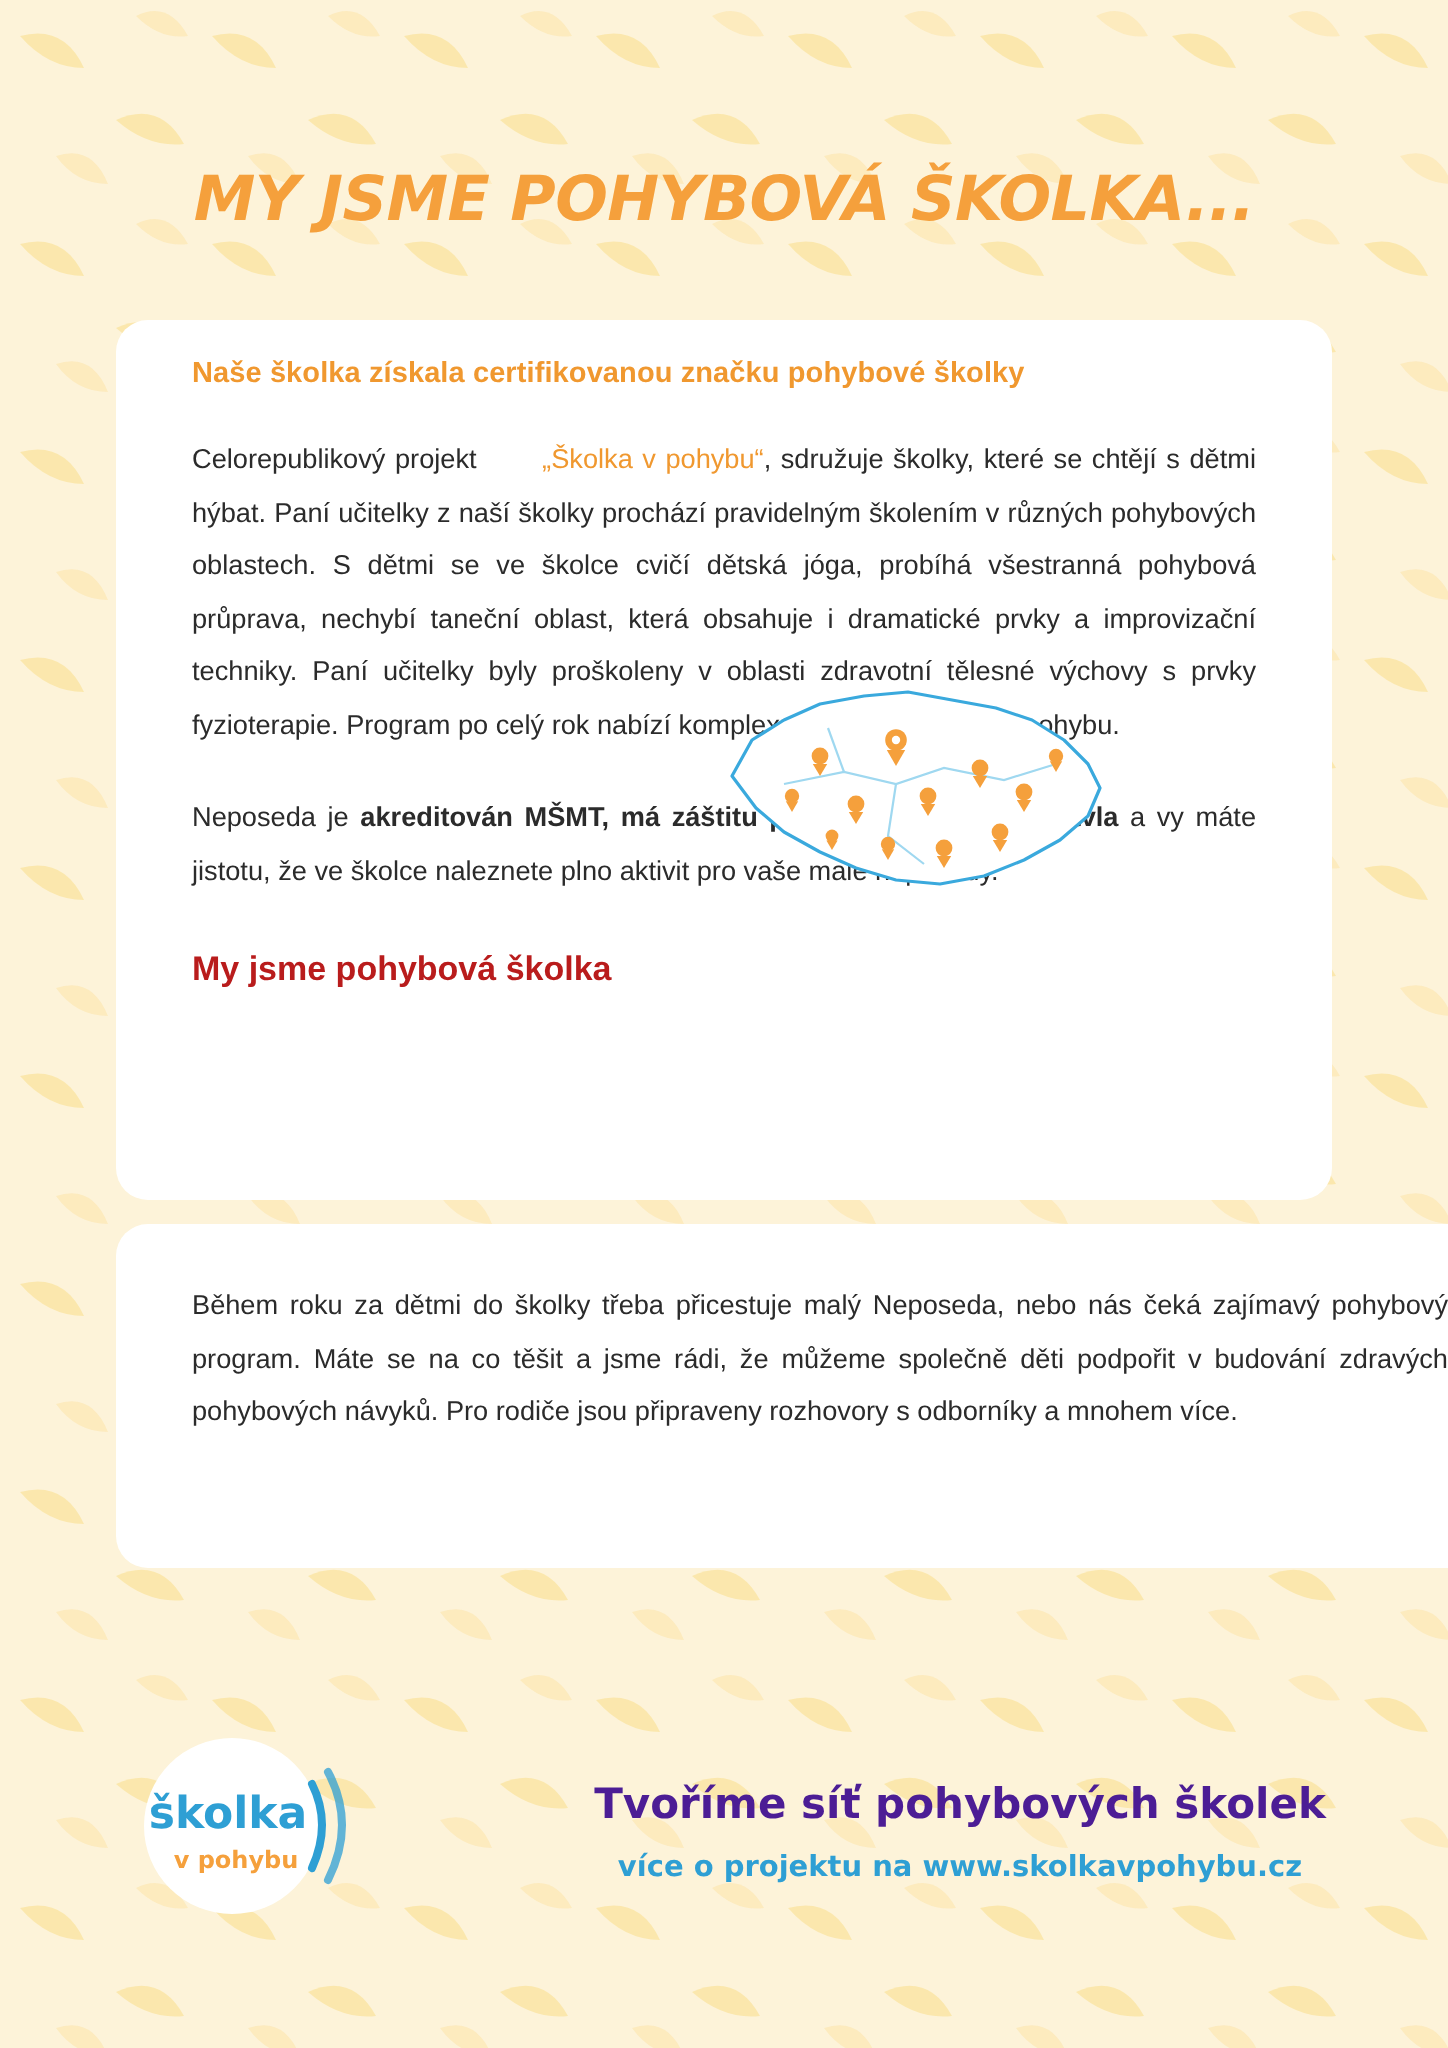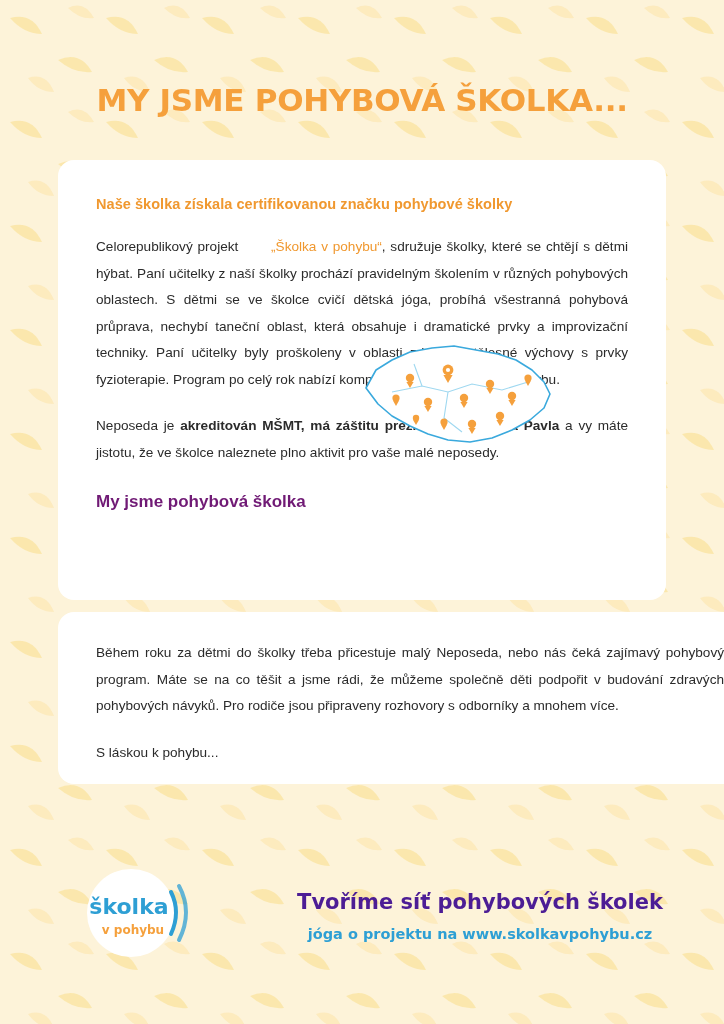--- a/index.html
+++ b/index.html
@@ -34,35 +34,36 @@
     position: absolute;
     top: 82px;
     left: 0;
     width: 724px;
     text-align: center;
     color: #f5a03c;
     font-size: 31px;
     font-weight: bold;
     letter-spacing: -0.3px;
     font-family: "DejaVu Sans", sans-serif;
+    font-style: italic;
   }
 
   
   .card {
     position: absolute;
     background: #ffffff;
     border-radius: 16px;
     box-sizing: border-box;
   }
   #card-top {
     left: 58px;
     top: 160px;
     width: 608px;
     height: 440px;
-    padding: 26px 38px 20px 38px;
+    padding: 9px 38px 20px 38px;
   }
   #card-bottom {
     left: 58px;
     top: 612px;
     width: 704px;
     height: 172px;
     padding: 24px 38px 38px 38px;
   }
 
   .subhead {
@@ -79,39 +80,39 @@
     line-height: 1.95;
     text-align: justify;
     margin: 22px 0 0 0;
   }
   .body-text.tight { margin-top: 20px; }
 
   .quoted { color: #f0982f; margin-left: 28px; }
   .bold { font-weight: bold; }
 
   .slogan {
-    color: #701a75;
+    color: #b91c1c;
     font-size: 17px;
     font-weight: bold;
     margin-top: 26px;
   }
 
   
   #map-wrap {
     position: absolute;
     left: 352px;
     top: 330px;
     width: 215px;
     height: 130px;
   }
 
   
   #logo {
     position: absolute;
-    left: 71px;
+    left: 56px;
     top: 862px;
     width: 128px;
     height: 102px;
   }
   .footer-line1 {
     position: absolute;
     left: 280px;
     top: 890px;
     width: 400px;
     text-align: center;
@@ -217,29 +218,28 @@
         <g>
             <circle cx="64" cy="88" r="3.2"></circle>
             <path d="M64 95 l-2.8 -4.8 h5.6 z"></path>
           </g>
       </g>
     </svg>
   </div>
 
   <div class="card" id="card-bottom">
     <p class="body-text" style="margin-top:4px">Během roku za dětmi do školky třeba přicestuje malý Neposeda, nebo nás čeká zajímavý pohybový program. Máte se na co těšit a jsme rádi, že můžeme společně děti podpořit v budování zdravých pohybových návyků. Pro rodiče jsou připraveny rozhovory s odborníky a mnohem více.</p>
-    <p class="body-text tight">S láskou k pohybu...</p>
   </div>
 
   <div id="logo">
     <svg viewBox="0 0 128 102" width="128" height="102">
       <circle cx="60" cy="51" r="44" fill="#ffffff"></circle>
       <text x="58" y="52" text-anchor="middle" font-family="DejaVu Sans, sans-serif" font-size="22" font-weight="bold" fill="#2e9fd4">školka</text>
       <text x="62" y="72" text-anchor="middle" font-family="DejaVu Sans, sans-serif" font-size="12" font-weight="bold" fill="#f5a03c">v pohybu</text>
       <path d="M100 30 q10 20 0 42" fill="none" stroke="#2e9fd4" stroke-width="4" stroke-linecap="round"></path>
       <path d="M108 24 q14 26 0 54" fill="none" stroke="#2e9fd4" stroke-width="4" stroke-linecap="round" opacity="0.75"></path>
     </svg>
   </div>
 
   <div class="footer-line1">Tvoříme síť pohybových školek</div>
-  <div class="footer-line2">jóga o projektu na www.skolkavpohybu.cz</div>
+  <div class="footer-line2">více o projektu na www.skolkavpohybu.cz</div>
 
 </div>
 
 </body></html>

